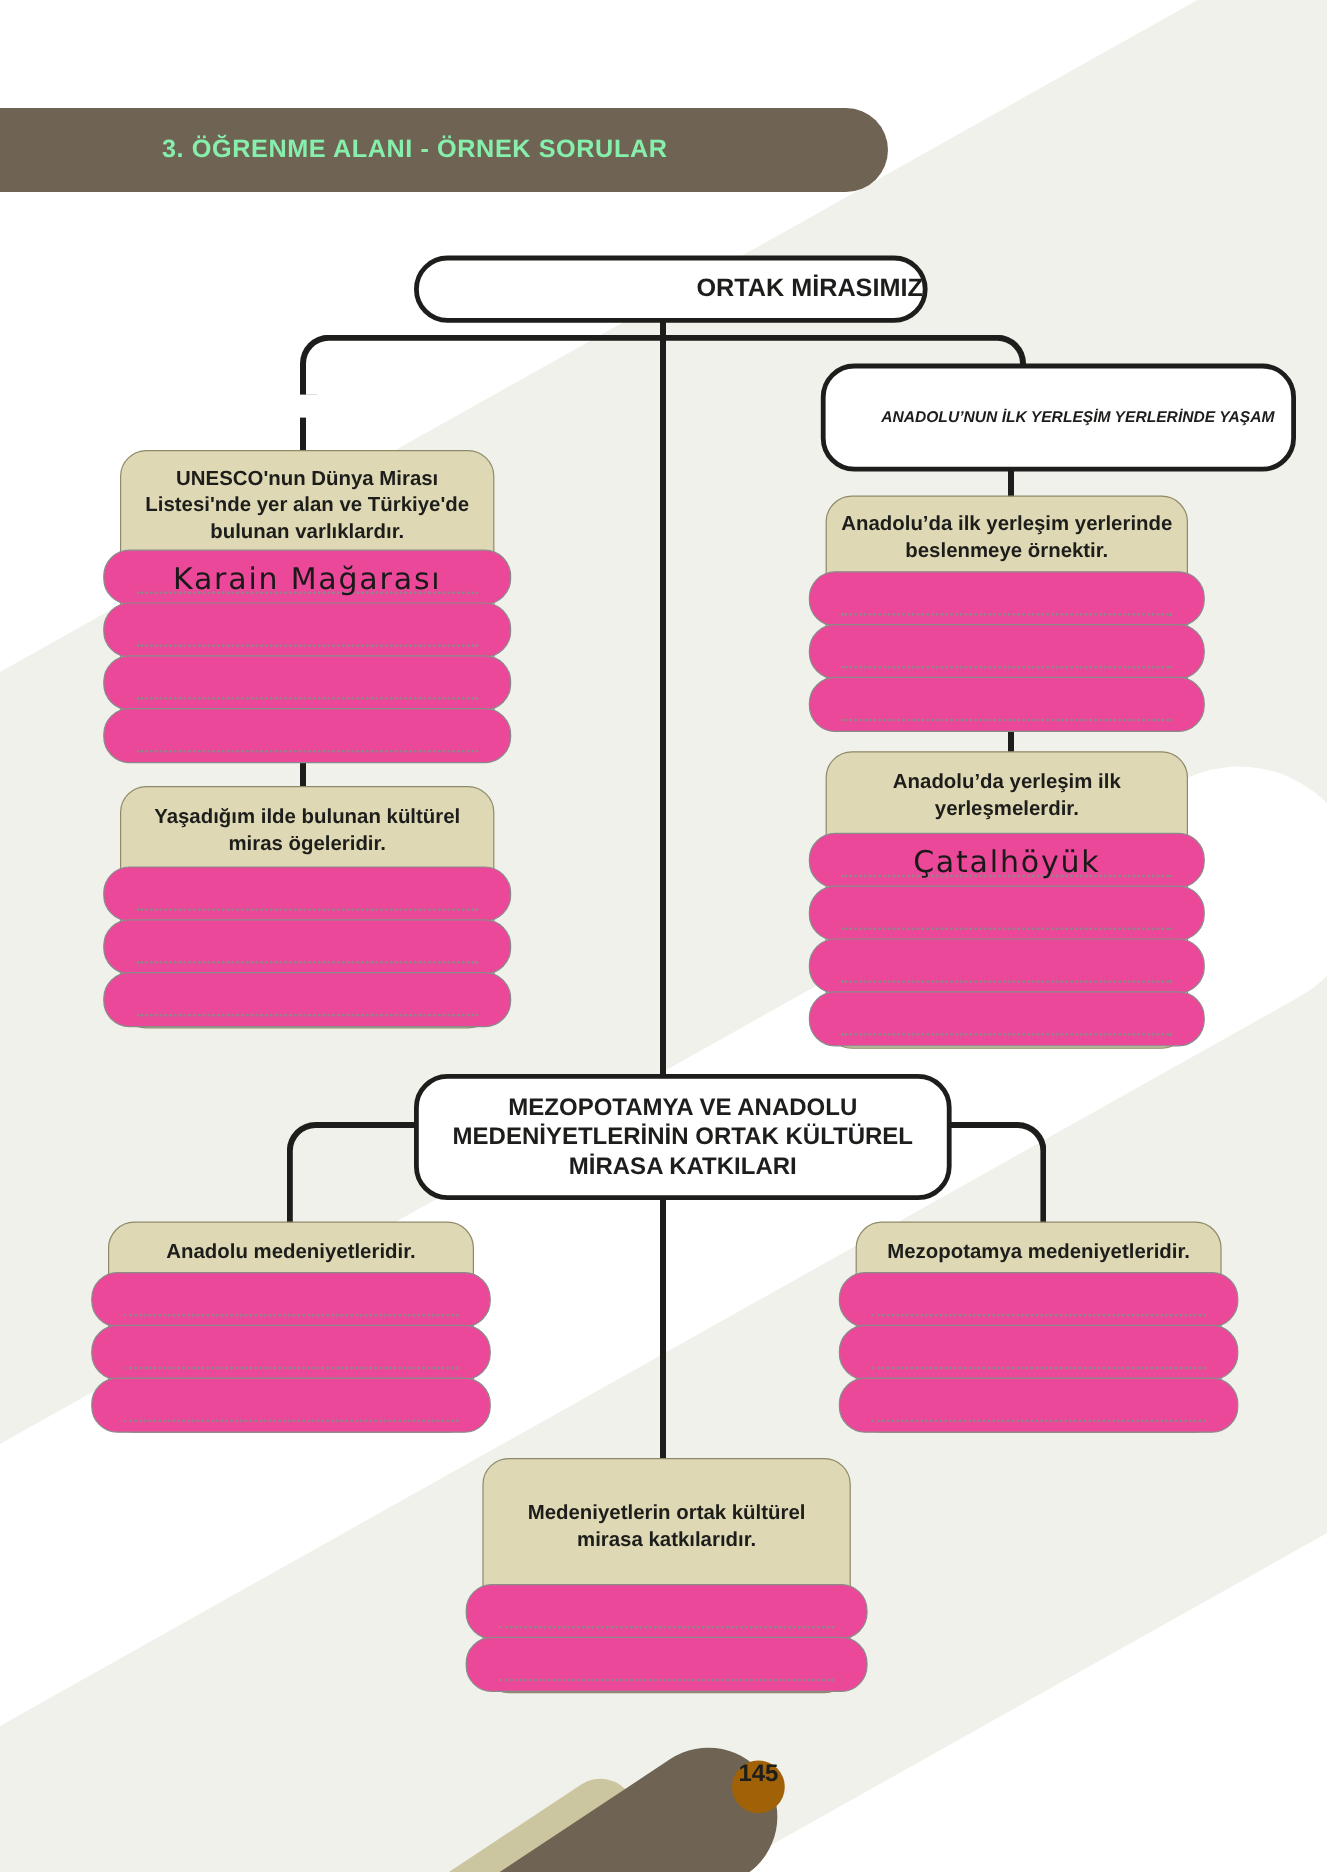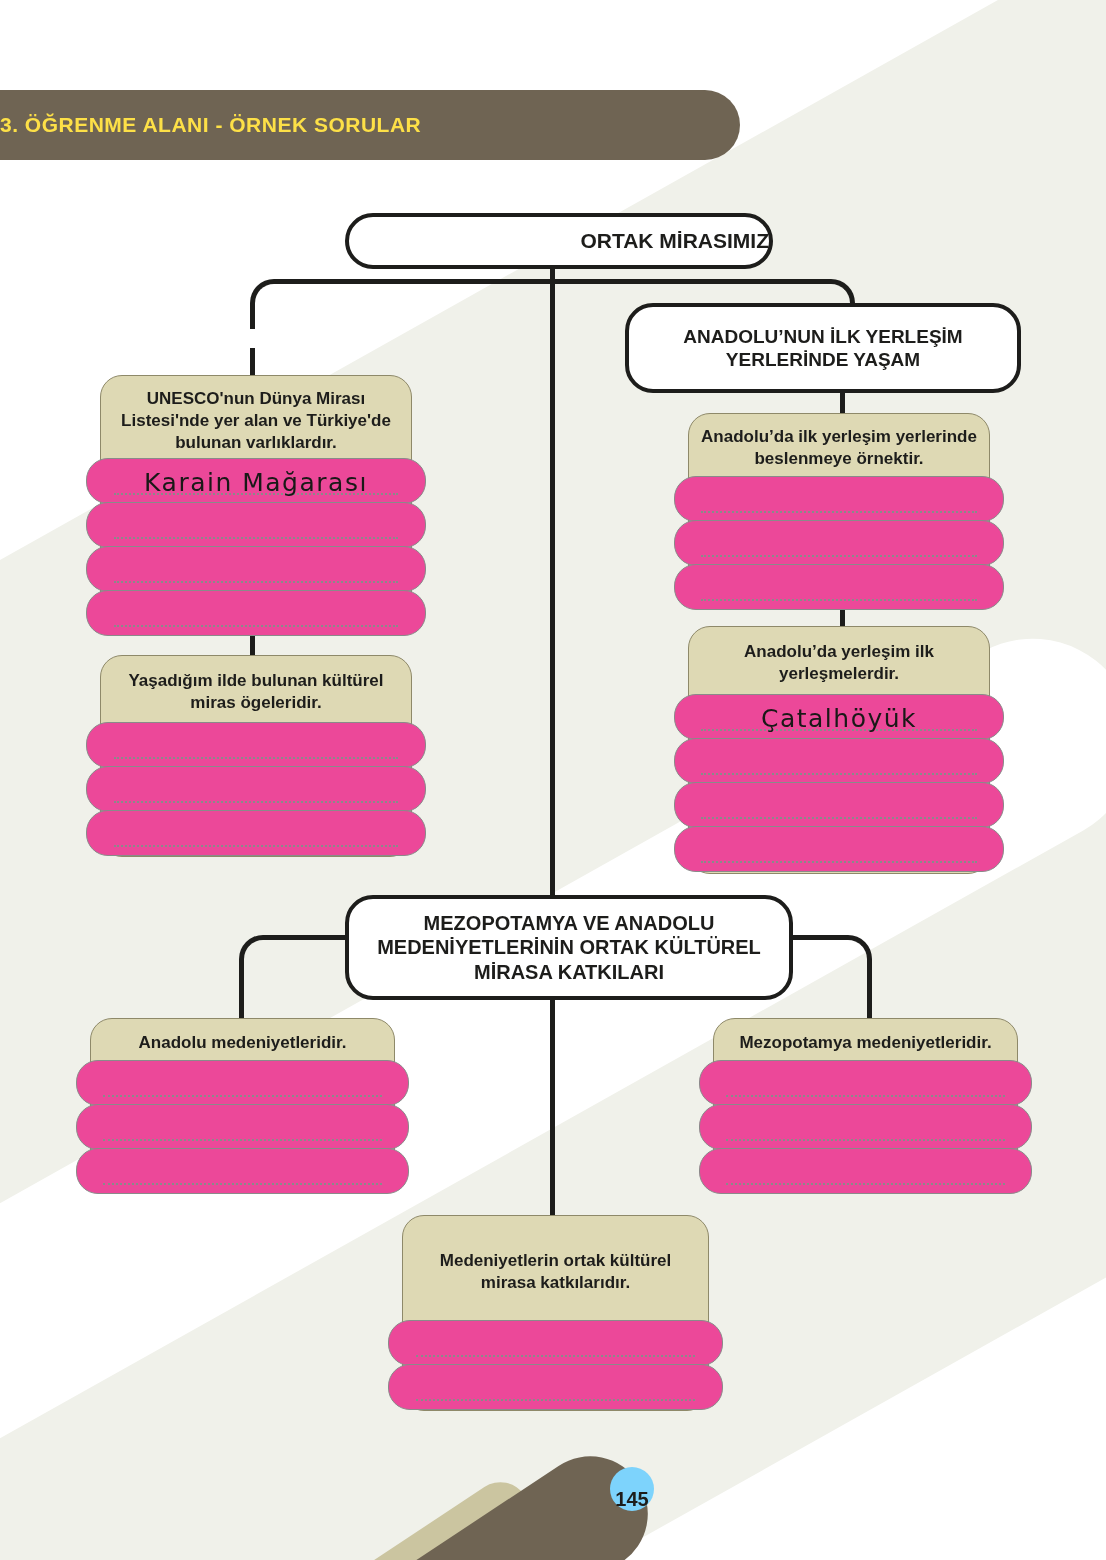--- a/index.html
+++ b/index.html
@@ -22,21 +22,21 @@
     position:absolute; left:460px; top:1640px; width:1600px; height:900px;
     background:#ffffff; transform:rotate(-29.3deg); transform-origin:0 0;
   }
   
   .headerbar{
     position:absolute; left:0; top:90px; width:740px; height:70px;
     background:#6f6453; border-radius:0 36px 36px 0; z-index:5;
     display:flex; align-items:center;
   }
   .headerbar .title{
-    color:#fde047; font-size:21px; font-weight:bold;
+    padding-left:135px; color:#86efac; font-size:21px; font-weight:bold;
     letter-spacing:.5px;
   }
   
   .vline{position:absolute; width:5px; background:#1d1d1b; z-index:1;}
   .rail{
     position:absolute; left:250px; top:279px; width:595px; height:45px;
     border:5px solid #1d1d1b; border-bottom:none;
     border-radius:24px 24px 0 0; z-index:1;
   }
   .elbow-left{
@@ -81,22 +81,22 @@
   .stripe-khaki{
     position:absolute; left:-209px; top:1687px; width:800px; height:58px;
     background:#cbc5a0; border-radius:30px; transform:rotate(-33.5deg); z-index:4;
   }
   .stripe-brown{
     position:absolute; left:-187px; top:1673px; width:900px; height:115px;
     background:#6f6453; border-radius:60px; transform:rotate(-33.5deg); z-index:4;
   }
   .page-badge{
     position:absolute; left:610px; top:1467px; width:44px; height:44px;
-    background:#7dd3fc; border-radius:50%; z-index:5;
-    display:flex; align-items:flex-end; justify-content:center;
+    background:#a16207; border-radius:50%; z-index:5;
+    display:flex; align-items:flex-start; justify-content:center;
     font-weight:bold; font-size:20px;
   }
 </style>
 </head>
 <body>
 
 <div class="page">
 
   <div class="wedge-top"></div>
   <div class="swoosh-mid"></div>
@@ -114,21 +114,21 @@
   <div class="vline" style="left:840px; top:602px; height:30px;"></div>
   <div class="elbow-left"></div>
   <div class="elbow-right"></div>
   <div class="vline" style="left:550px; top:990px; height:230px;"></div>
 
   <div class="node" style="left:345px; top:213px; width:420px; height:48px; font-size:21px;">
     <span>ORTAK MİRASIMIZ</span>
   </div>
 
 
-  <div class="node" style="left:625px; top:303px; width:360px; height:82px; font-size:19px; padding:0 14px;">
+  <div class="node" style="left:684px; top:303px; width:360px; height:82px; font-size:13px; padding:0 14px;font-style:italic;">
     <span>ANADOLU’NUN İLK YERLEŞİM YERLERİNDE YAŞAM</span>
   </div>
 
   <div class="node" style="left:345px; top:895px; width:420px; height:97px; font-size:20px; padding:0 10px;">
     <span>MEZOPOTAMYA VE ANADOLU MEDENİYETLERİNİN ORTAK KÜLTÜREL MİRASA KATKILARI</span>
   </div>
 
   <div class="tanbox" style="left:100px; top:375px; width:310px; height:258px;">
     <div class="prompt" style="padding:12px 14px 0;">UNESCO'nun Dünya Mirası Listesi'nde yer alan ve Türkiye'de bulunan varlıklardır.</div>
   </div>

